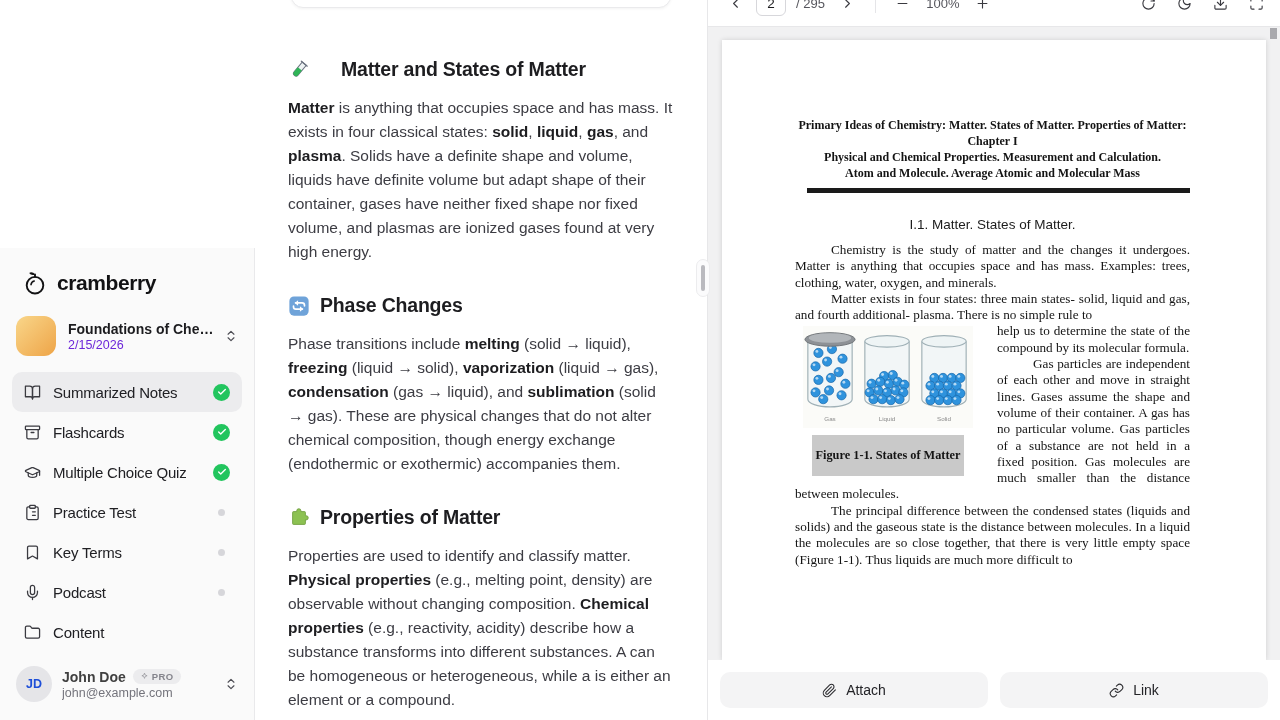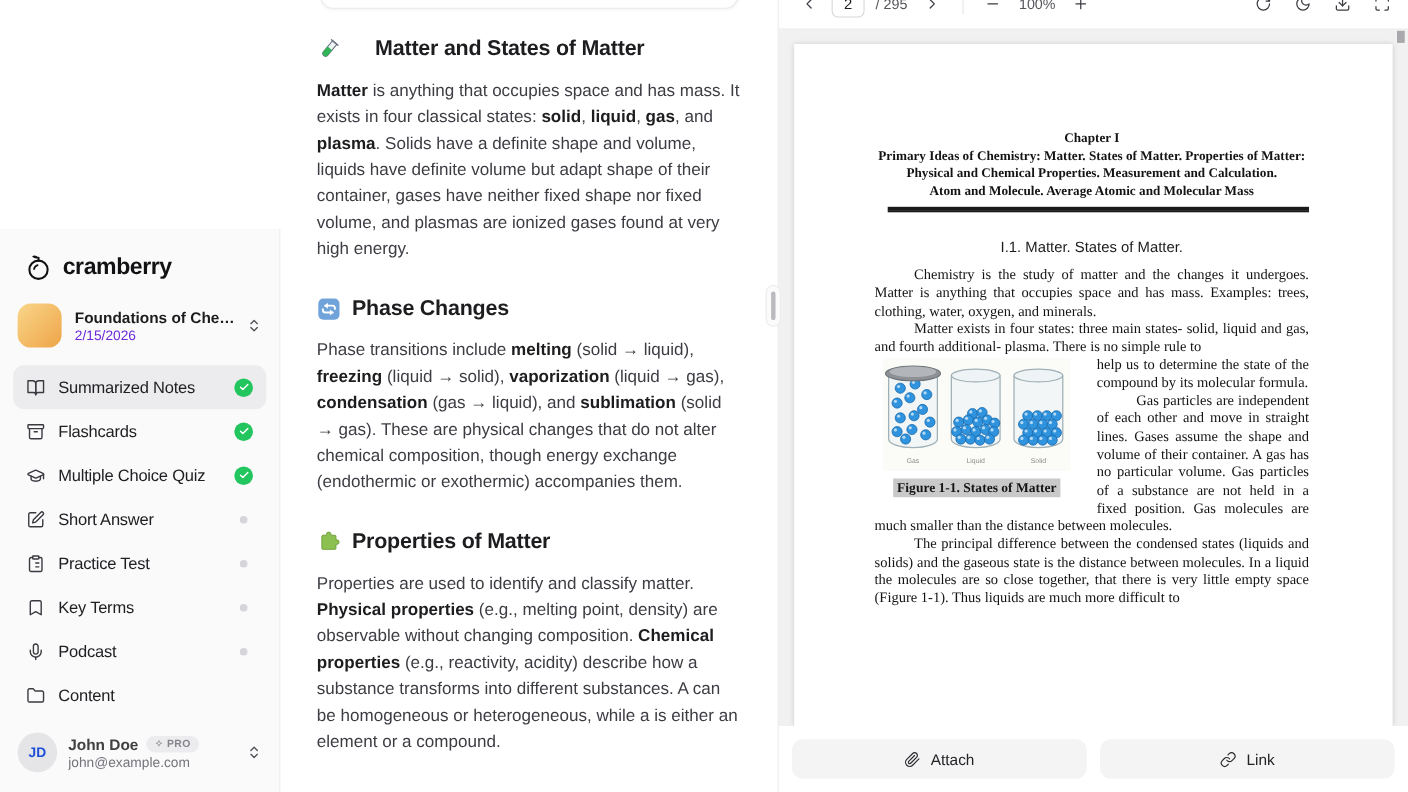--- a/index.html
+++ b/index.html
@@ -57,21 +57,21 @@
   .tb-btn.active { background:#f0f0f2; }
   .sep { width:1px; height:26px; background:#ebebed; margin:0 10px; flex-shrink:0; }
   .hbtn { display:block; font-size:9.5px; font-weight:700; line-height:30px; }
   .hbtn::first-letter { font-size:14px; }
   .glyph-b { font-weight:800; font-size:14.5px; }
   .glyph-i { font-style:italic; font-family:"Liberation Serif",serif; font-size:15px; }
   .glyph-u { text-decoration:underline; font-size:14px; }
   .glyph-s { text-decoration:line-through; font-size:14px; }
   .ed-body { padding:20px 33px 0 33px; }
   .ed-h2 { display:flex; align-items:center; gap:10px; font-size:19.5px; font-weight:700; letter-spacing:-0.2px; color:#1d1d20; margin:30px 0 15px; }
-  .ed-h2:first-child { margin-top:5px;gap:31px; }
+  .ed-h2:first-child { margin-top:30px;gap:31px; }
   .ed-h2 svg { width:22px; height:22px; flex-shrink:0; }
   .ed-p { font-size:15.5px; line-height:24px; color:#3c3c43; }
   .ed-p b { color:#1d1d20; font-weight:700; }
 
   
   .drag-handle { position:absolute; left:441px; top:314px; width:14px; height:38px; border-radius:7px; background:#fbfbfc; border:1px solid #ececee; display:flex; align-items:center; justify-content:center; z-index:5; cursor:col-resize; }
   .drag-handle .bar { width:4px; height:26px; border-radius:2px; background:#bababf; }
 
   
   .right-pane { flex:1; display:flex; flex-direction:column; min-width:0; background:#fff; position:relative; }
@@ -94,21 +94,21 @@
   .pdf-page { width:544px; margin:13px auto 0; background:#fff; box-shadow:0 0 5px rgba(0,0,0,.14); padding:77px 76px 60px 73px; min-height:620px; font-family:"Liberation Serif",serif; color:#141414; }
   .pdf-header div { font-weight:700; font-size:12px; line-height:16px; text-align:center; white-space:nowrap; }
   .pdf-rule { height:3px; border-top:3px solid #1a1a1a; border-bottom:2px solid #1a1a1a; margin:7px 0 0 12px; }
   .pdf-section-title { font-family:"Liberation Sans",sans-serif; font-size:13.5px; color:#1c1c1c; text-align:center; margin:24px 0 10px; }
   .pdf-body p { font-size:13.2px; line-height:16.3px; text-align:justify; }
   .pdf-body b { font-weight:400; }
   .indent { text-indent:36px; }
   .clearp { clear:left; }
   .pdf-figure { float:left; width:170px; margin:3px 24px 2px 8px; text-align:center; }
   .beakers { display:flex; gap:5px; align-items:flex-end; background:#fbfbf8; padding:1px; }
-  .fig-caption { display:inline-block; background:#c9c9c9; font-weight:700; font-size:12.3px; line-height:17px; padding:0 4px; margin-top:7px; white-space:nowrap; }
+  .fig-caption { display:inline-block; background:#c9c9c9; font-weight:700; font-size:12.3px; line-height:17px; padding:12px 4px; margin-top:7px; white-space:nowrap; }
 
   .bottom-bar { height:60px; flex-shrink:0; background:#fff; display:flex; gap:12px; padding:12px; }
   .soft-btn { flex:1; height:36px; background:#f4f4f5; border:none; border-radius:10px; display:flex; align-items:center; justify-content:center; gap:9px; font-size:14px; font-weight:500; color:#232327; font-family:"Liberation Sans",sans-serif; cursor:pointer; }
   .soft-btn svg { width:15px; height:15px; stroke:#2a2a2e; stroke-width:1.7; fill:none; stroke-linecap:round; stroke-linejoin:round; }
 </style>
 </head>
 <body>
 
 <div class="app">
 
@@ -166,28 +166,20 @@
             <path d="M21.42 10.92a1 1 0 0 0-.02-1.84L12.83 5.18a2 2 0 0 0-1.66 0L2.6 9.08a1 1 0 0 0 0 1.83l8.57 3.91a2 2 0 0 0 1.66 0z"></path>
             <path d="M22 10v6"></path>
             <path d="M6 12.5V16a6 3 0 0 0 12 0v-3.5"></path>
           </svg>
         <span class="nav-label">Multiple Choice Quiz</span>
         <span class="status-check" style="background:#22c55e">
             <svg viewBox="0 0 24 24">
               <path d="M20 6 9 17l-5-5"></path>
             </svg>
           </span>
-      </div>
-      <div class="nav-item">
-        <svg class="nav-ic" viewBox="0 0 24 24">
-            <path d="M12 3H5a2 2 0 0 0-2 2v14a2 2 0 0 0 2 2h14a2 2 0 0 0 2-2v-7"></path>
-            <path d="M18.4 2.6a2.12 2.12 0 1 1 3 3L12 15l-4 1 1-4Z"></path>
-          </svg>
-        <span class="nav-label">Short Answer</span>
-        <span class="status-dot"></span>
       </div>
       <div class="nav-item">
         <svg class="nav-ic" viewBox="0 0 24 24">
             <rect width="8" height="4" x="8" y="2" rx="1"></rect>
             <path d="M16 4h2a2 2 0 0 1 2 2v14a2 2 0 0 1-2 2H6a2 2 0 0 1-2-2V6a2 2 0 0 1 2-2h2"></path>
             <path d="M12 11h4"></path>
             <path d="M12 16h4"></path>
           </svg>
         <span class="nav-label">Practice Test</span>
         <span class="status-dot"></span>
@@ -435,22 +427,22 @@
                   <path d="M16 21h3a2 2 0 0 0 2-2v-3"></path>
                 </svg>
               </div>
           </div>
         </div>
 
         <div class="pdf-viewport">
           <div class="pdf-scrollthumb"></div>
           <div class="pdf-page">
             <div class="pdf-header">
+              <div>Primary Ideas of Chemistry: Matter. States of Matter. Properties of Matter:</div>
               <div>Chapter I</div>
-              <div>Primary Ideas of Chemistry: Matter. States of Matter. Properties of Matter:</div>
               <div>Physical and Chemical Properties. Measurement and Calculation.</div>
               <div>Atom and Molecule. Average Atomic and Molecular Mass</div>
             </div>
             <div class="pdf-rule"></div>
             <div class="pdf-section-title">I.1. Matter. States of Matter.</div>
             <div class="pdf-body">
               <p class="indent"><b>Chemistry</b> is the study of matter and the changes it undergoes. <b>Matter</b> is anything that occupies space and has mass. Examples: trees, clothing, water, oxygen, and minerals.</p>
               <p class="indent">Matter exists in four states: three main states-  <b>solid, liquid and gas,</b> and fourth additional- <b>plasma</b>. There is no simple rule to</p>
               <div>
                 <div class="pdf-figure">

